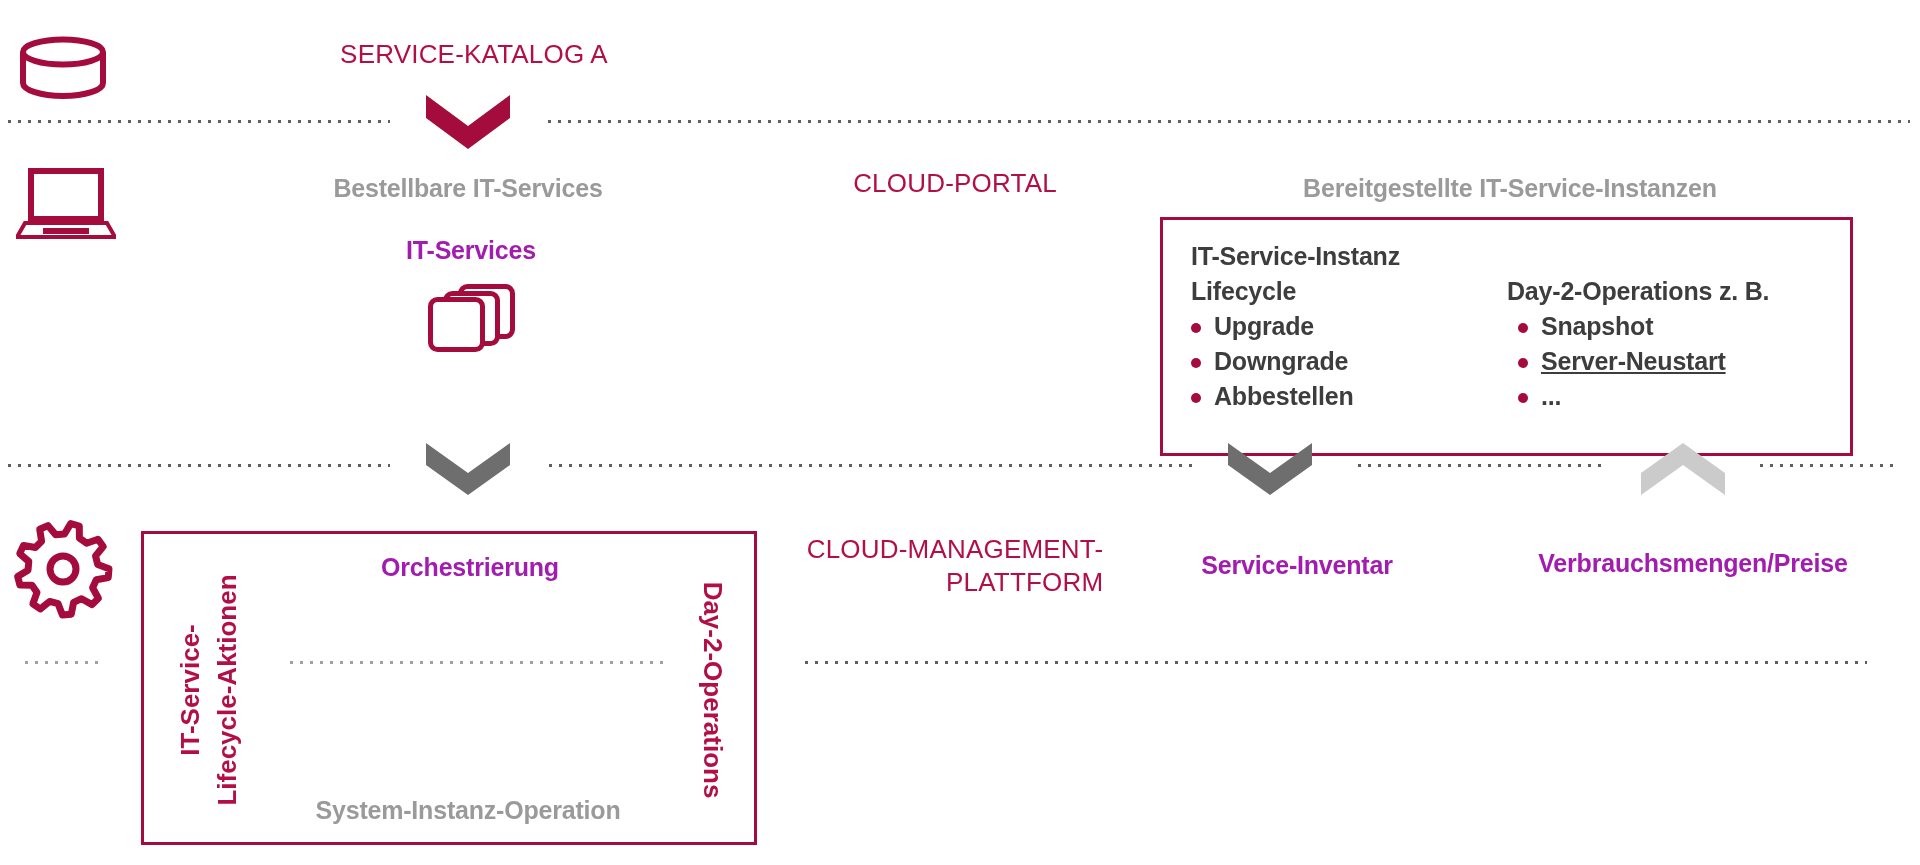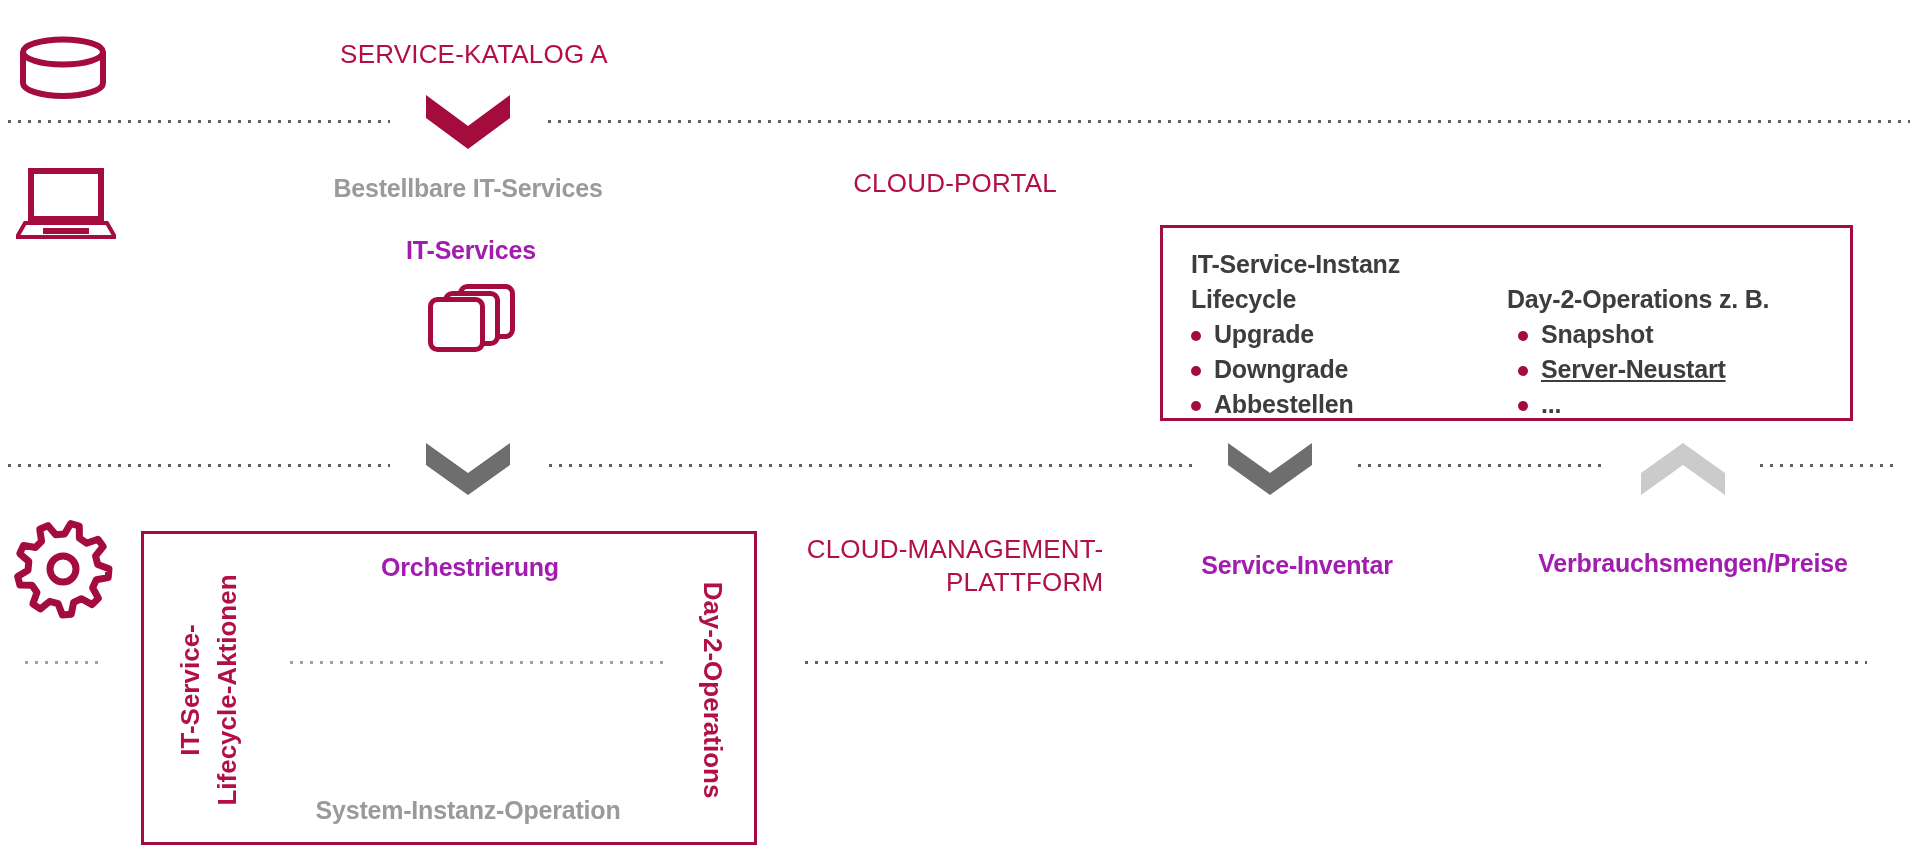--- a/index.html
+++ b/index.html
@@ -50,31 +50,32 @@
 
   <span class="icon" style="left:16px;top:168px;">
     <svg width="100" height="72" viewBox="0 0 100 72">
       <rect x="15" y="3" width="70" height="48" fill="none" stroke="#a40c3e" stroke-width="6"></rect>
       <polygon points="9,55 91,55 99,69 1,69" fill="none" stroke="#a40c3e" stroke-width="4"></polygon>
       <rect x="27" y="60" width="46" height="6" fill="#a40c3e"></rect>
     </svg>
   </span>
   <div class="lbl gray" style="left:468px;top:188px;">Bestellbare IT-Services</div>
   <div class="lbl accent" style="left:955px;top:183px;">CLOUD-PORTAL</div>
+  <div class="lbl gray" style="left:1510px;top:188px;">Bereitgestellte IT-Service-Instanzen</div>
 
   <div class="lbl" style="left:471px;top:250px;">IT-Services</div>
   <span class="icon" style="left:428px;top:284px;">
     <svg width="88" height="68" viewBox="0 0 88 68">
       <rect x="32.5" y="2.5" width="52" height="50" rx="7" fill="#ffffff" stroke="#a40c3e" stroke-width="5"></rect>
       <rect x="17.5" y="9.5" width="52" height="50" rx="7" fill="#ffffff" stroke="#a40c3e" stroke-width="5"></rect>
       <rect x="2.5" y="15.5" width="52" height="50" rx="7" fill="#ffffff" stroke="#a40c3e" stroke-width="5"></rect>
     </svg>
   </span>
 
-  <div class="obox" style="left:1160px;top:217px;width:693px;height:196px;margin-top:8px;">
+  <div class="obox" style="left:1160px;top:217px;width:693px;height:239px;">
     <div class="iline" style="left:28px;top:22px;">IT-Service-Instanz</div>
     <div class="iline" style="left:28px;top:57px;">Lifecycle</div>
     <div class="iline" style="left:28px;top:92px;">
       <span class="bdot"></span><span>Upgrade</span></div>
     <div class="iline" style="left:28px;top:127px;">
       <span class="bdot"></span><span>Downgrade</span></div>
     <div class="iline" style="left:28px;top:162px;">
       <span class="bdot"></span><span>Abbestellen</span></div>
 
     <div class="iline" style="left:344px;top:57px;text-align:right;">Day-2-Operations z. B.</div>

